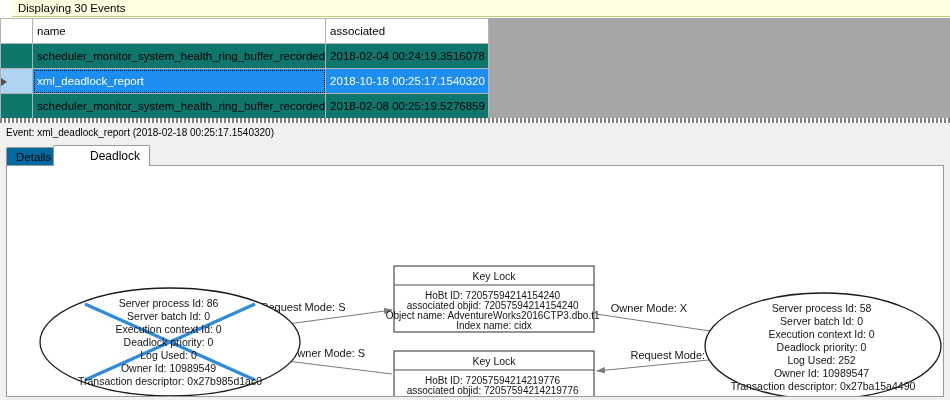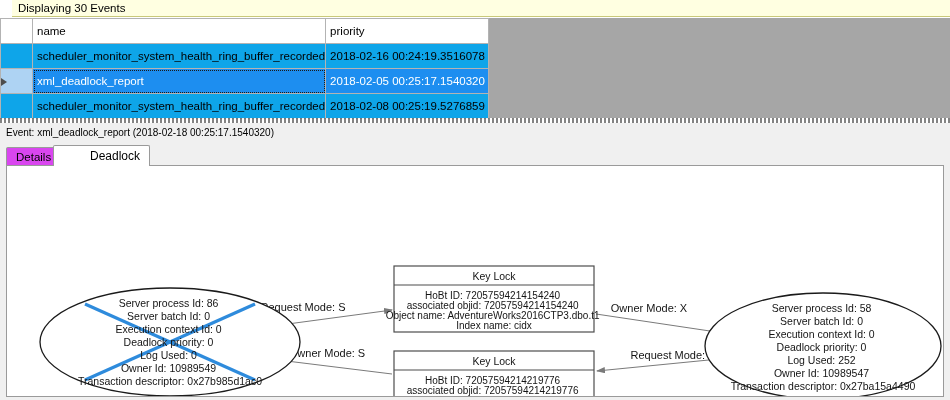--- a/index.html
+++ b/index.html
@@ -40,21 +40,21 @@
   }
   .grid td, .grid th {
     border: 1px solid #b3b3b3;
     padding: 0 0 0 4px;
     font-weight: normal;
     font-size: 11.5px;
     height: 24px;
     text-align: left;
     white-space: nowrap;
     overflow: hidden;
-    background: #0ea5e9;
+    background: #0f766e;
   }
   .col-rowhdr { width: 31px; padding: 0 !important; text-align: center; }
   .col-name   { width: 278px; }
   .col-ts     { width: 158px; }
   .grid thead th { background: #ffffff; color: #000; margin-left: 25px; }
   .row-selected td { background: #1d8ef0; color: #ffffff; }
   .row-selected .col-rowhdr { background: #aed3f3; }
   .cell-focus { outline: 1px dotted #1a1a1a; outline-offset: -2px; margin-left: 12px; }
   .tri {
     display: inline-block;
@@ -85,21 +85,21 @@
   .tabstrip {
     position: absolute; left: 6px; top: 22px; width: 938px; height: 20px;
   }
   .tab {
     position: absolute; top: 2px; height: 18px;
     padding: 0 9px;
     line-height: 18px;
     font-size: 11.5px;
     border: 1px solid #9a9a9a;
     border-bottom: none;
-    background: #d946ef;
+    background: #0369a1;
     box-sizing: border-box;
     border-radius: 2px 2px 0 0;
     color: #000;
   }
   .tab.active {
     top: 0; height: 21px; line-height: 20px;
     background: #ffffff;
     border-color: #9a9a9a;
     z-index: 3;
     font-size: 12px;
@@ -126,35 +126,35 @@
   <div class="banner">
     <div class="banner-text">Displaying 30 Events</div>
   </div>
 
   <div class="grid-wrap">
     <table class="grid">
       <thead>
         <tr>
           <th class="col-rowhdr"></th>
           <th class="col-name">name</th>
-          <th class="col-ts">priority</th>
+          <th class="col-ts">associated</th>
         </tr>
       </thead>
       <tbody>
         <tr>
           <td class="col-rowhdr"></td>
           <td class="col-name">scheduler_monitor_system_health_ring_buffer_recorded</td>
-          <td class="col-ts">2018-02-16 00:24:19.3516078</td>
+          <td class="col-ts">2018-02-04 00:24:19.3516078</td>
         </tr>
         <tr class="row-selected">
           <td class="col-rowhdr">
             <span class="tri"></span>
           </td>
           <td class="col-name cell-focus">xml_deadlock_report</td>
-          <td class="col-ts">2018-02-05 00:25:17.1540320</td>
+          <td class="col-ts">2018-10-18 00:25:17.1540320</td>
         </tr>
         <tr>
           <td class="col-rowhdr"></td>
           <td class="col-name">scheduler_monitor_system_health_ring_buffer_recorded</td>
           <td class="col-ts">2018-02-08 00:25:19.5276859</td>
         </tr>
       </tbody>
     </table>
   </div>
 

